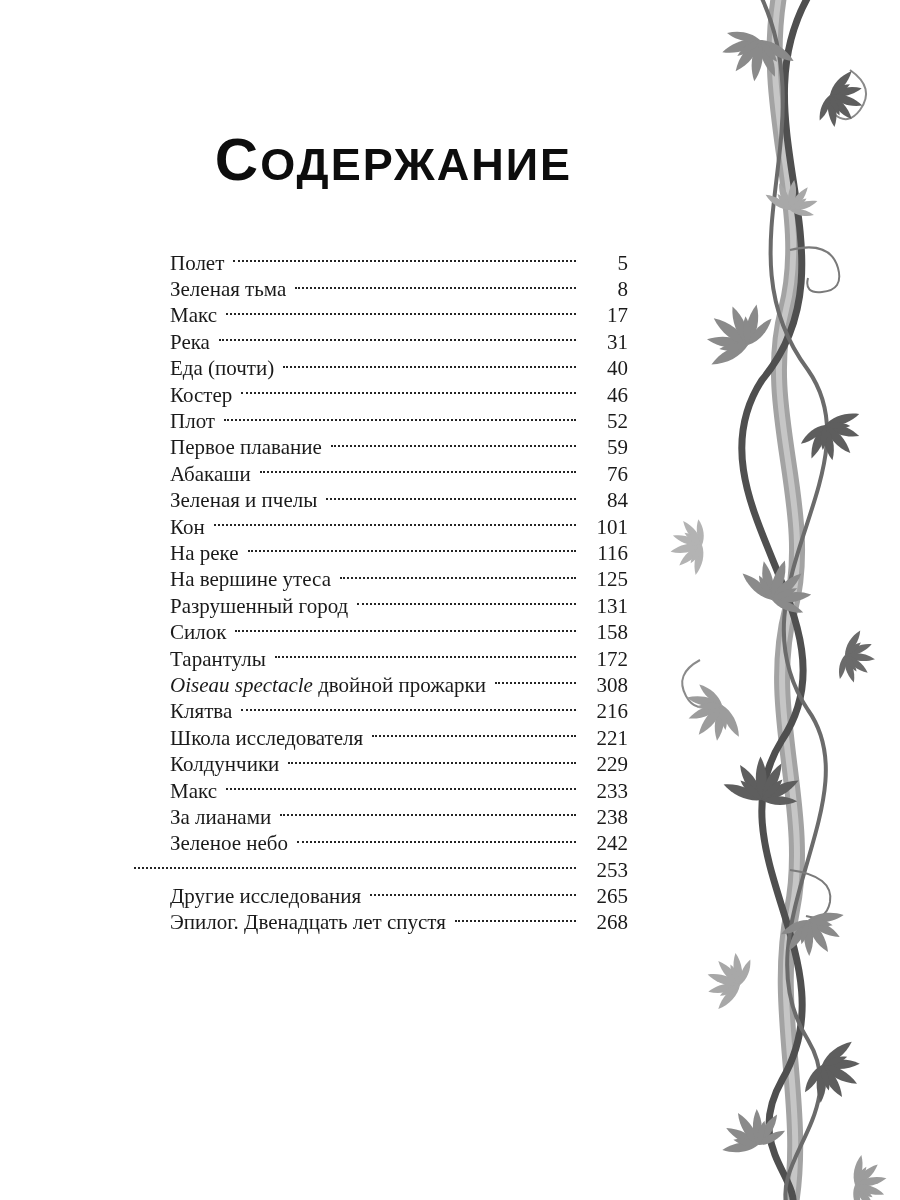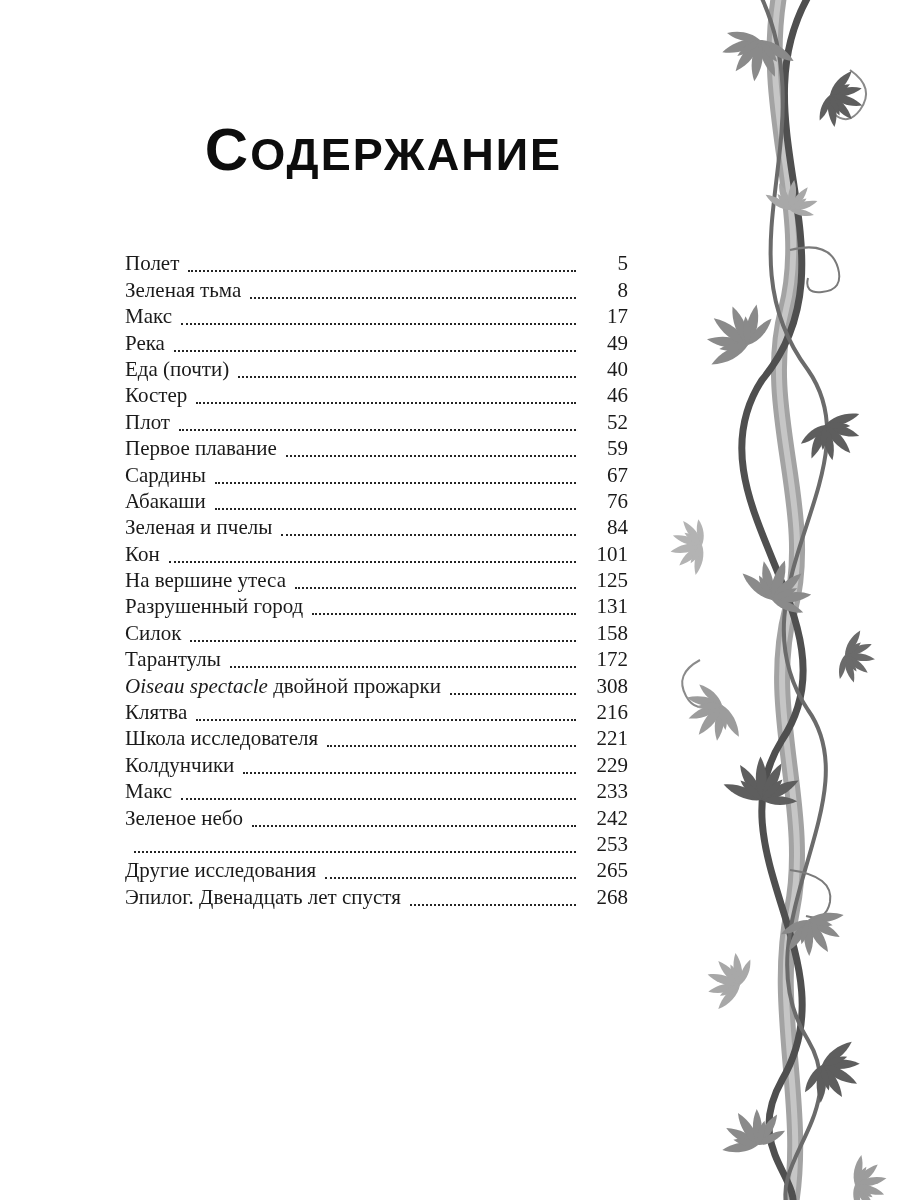--- a/index.html
+++ b/index.html
@@ -14,50 +14,51 @@
     background: #ffffff;
     overflow: hidden;
     font-family: "Liberation Serif", serif;
     color: #1a1a1a;
   }
   .heading {
     position: absolute;
     left: 125px;
     top: 108px;
     width: 503px;
-    margin: 7px;
+    margin: 17px;
     text-align: center;
     font-family: "Liberation Sans", sans-serif;
     font-weight: 800;
     font-size: 45px;
     letter-spacing: 2px;
     text-transform: uppercase;
     color: #0d0d0d;
   }
   .heading::first-letter {
     font-size: 60px;
   }
   .toc {
     position: absolute;
     left: 125px;
     top: 250px;
     width: 503px;
   }
   .toc-row {
     display: flex;
-    align-items: flex-end;
+    align-items: center;
     height: 26.4px;
     font-size: 21px;
     white-space: nowrap;
   }
   .toc-title {
     flex: 0 0 auto;
   }
   .toc-title .italic {
     font-style: italic;
+    margin-left: 45px;
   }
   .toc-dots {
     flex: 1 1 auto;
     min-width: 18px;
     border-bottom: 2px dotted #242424;
     margin: 0 6px 4px 9px;
   }
   .toc-page {
     flex: 0 0 auto;
     width: 46px;
@@ -94,21 +95,21 @@
 
     <div class="toc-row">
       <span class="toc-title"><span class="italic"></span><span>Макс</span></span>
       <span class="toc-dots"></span>
       <span class="toc-page">17</span>
     </div>
 
     <div class="toc-row">
       <span class="toc-title"><span class="italic"></span><span>Река</span></span>
       <span class="toc-dots"></span>
-      <span class="toc-page">49</span>
+      <span class="toc-page">31</span>
     </div>
 
     <div class="toc-row">
       <span class="toc-title"><span class="italic"></span><span>Еда (почти)</span></span>
       <span class="toc-dots"></span>
       <span class="toc-page">40</span>
     </div>
 
     <div class="toc-row">
       <span class="toc-title"><span class="italic"></span><span>Костер</span></span>
@@ -121,45 +122,45 @@
       <span class="toc-dots"></span>
       <span class="toc-page">52</span>
     </div>
 
     <div class="toc-row">
       <span class="toc-title"><span class="italic"></span><span>Первое плавание</span></span>
       <span class="toc-dots"></span>
       <span class="toc-page">59</span>
     </div>
 
-    <div class="toc-row">
-      <span class="toc-title"><span class="italic"></span><span>Сардины</span></span>
-      <span class="toc-dots"></span>
-      <span class="toc-page">67</span>
-    </div>
 
     <div class="toc-row">
       <span class="toc-title"><span class="italic"></span><span>Абакаши</span></span>
       <span class="toc-dots"></span>
       <span class="toc-page">76</span>
     </div>
 
     <div class="toc-row">
       <span class="toc-title"><span class="italic"></span><span>Зеленая и пчелы</span></span>
       <span class="toc-dots"></span>
       <span class="toc-page">84</span>
     </div>
 
     <div class="toc-row">
       <span class="toc-title"><span class="italic"></span><span>Кон</span></span>
       <span class="toc-dots"></span>
       <span class="toc-page">101</span>
     </div>
 
 
+    <div class="toc-row">
+      <span class="toc-title"><span class="italic"></span><span>На реке</span></span>
+      <span class="toc-dots"></span>
+      <span class="toc-page">116</span>
+    </div>
 
     <div class="toc-row">
       <span class="toc-title"><span class="italic"></span><span>На вершине утеса</span></span>
       <span class="toc-dots"></span>
       <span class="toc-page">125</span>
     </div>
 
     <div class="toc-row">
       <span class="toc-title"><span class="italic"></span><span>Разрушенный город</span></span>
       <span class="toc-dots"></span>
@@ -203,20 +204,25 @@
       <span class="toc-dots"></span>
       <span class="toc-page">229</span>
     </div>
 
     <div class="toc-row">
       <span class="toc-title"><span class="italic"></span><span>Макс</span></span>
       <span class="toc-dots"></span>
       <span class="toc-page">233</span>
     </div>
 
+    <div class="toc-row">
+      <span class="toc-title"><span class="italic"></span><span>За лианами</span></span>
+      <span class="toc-dots"></span>
+      <span class="toc-page">238</span>
+    </div>
 
     <div class="toc-row">
       <span class="toc-title"><span class="italic"></span><span>Зеленое небо</span></span>
       <span class="toc-dots"></span>
       <span class="toc-page">242</span>
     </div>
 
     <div class="toc-row">
       <span class="toc-dots"></span>
       <span class="toc-page">253</span>

